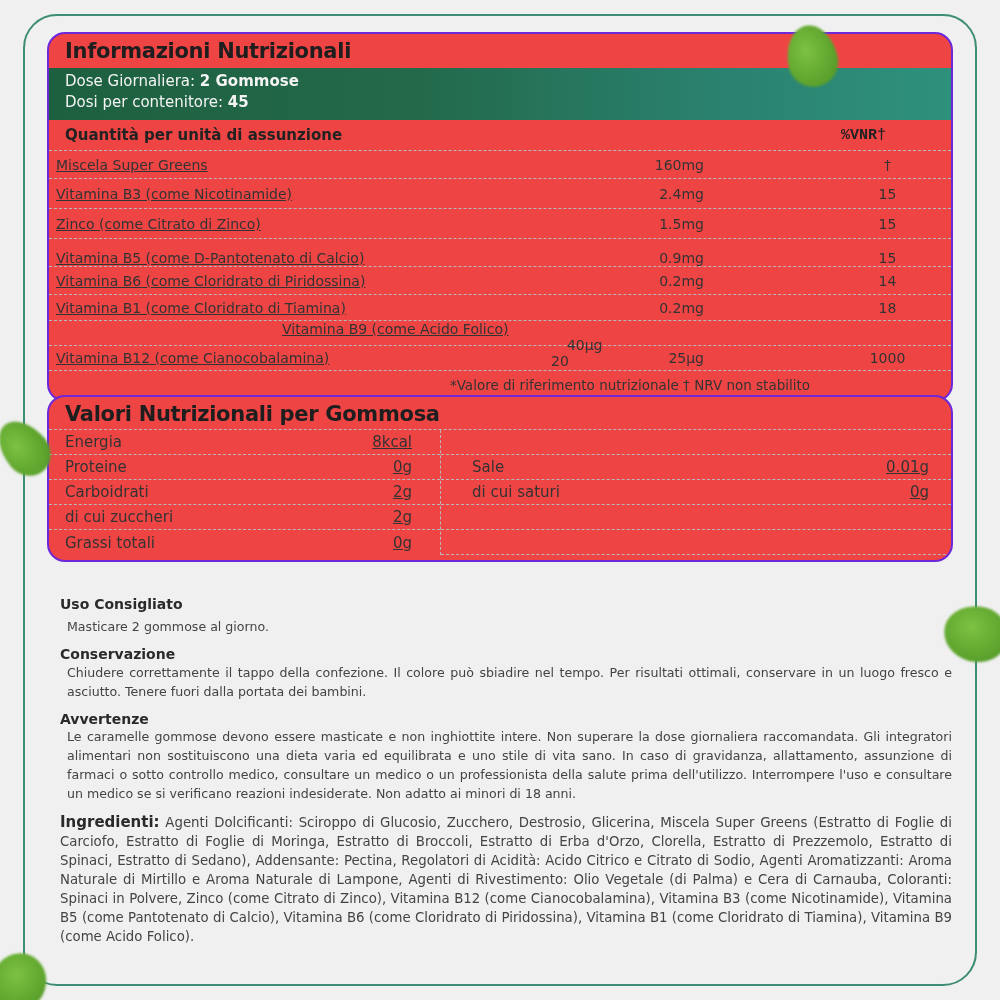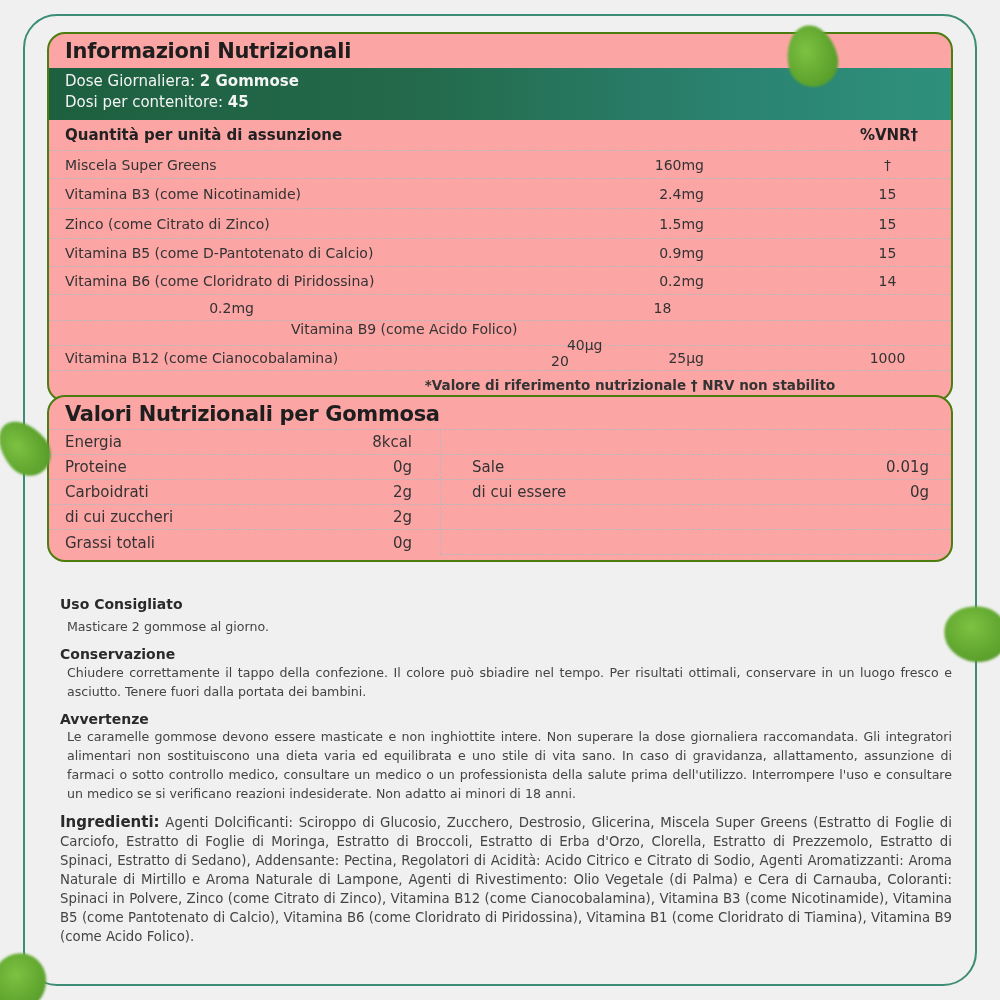--- a/index.html
+++ b/index.html
@@ -6,21 +6,21 @@
   html, body { width: 1000px; height: 1000px; background: #f0f0f0; overflow: hidden; }
   body { position: relative; font-family: "DejaVu Sans", sans-serif; color: #2a2a2a; }
 
   .outer-frame {
     position: absolute; left: 23px; top: 14px; width: 954px; height: 972px;
     border: 2px solid #3c8c76; border-radius: 34px; background: #f0f0f0;
   }
 
   
   .card {
-    position: absolute; border: 2px solid #4d7c0f; border-radius: 18px; background: #fca5a5; overflow: hidden;
+    position: absolute; border: 2px solid #6d28d9; border-radius: 18px; background: #ef4444; overflow: hidden;
   }
   .card-1 { left: 47px; top: 32px; width: 906px; height: 370px; }
   .card-2 { left: 47px; top: 395px; width: 906px; height: 167px; }
 
   .card-title {
     font-family: "DejaVu Sans", sans-serif; font-weight: bold; font-size: 21px; color: #1e1e1e;
     padding-left: 16px; letter-spacing: -0.3px;
   }
   .card-1 .card-title { height: 34px; line-height: 34px; }
   .card-2 .card-title { height: 32px; line-height: 34px; }
@@ -30,44 +30,44 @@
     background: linear-gradient(90deg, #1d6040 0%, #23694a 40%, #2a8270 75%, #2e917c 100%);
     color: #f4f4f4; font-size: 15px; line-height: 21px;
   }
   .dose-band b { font-weight: bold; }
 
   .head-row {
     display: flex; height: 31px; align-items: center; border-bottom: 1px dashed #b9b9bd;
     font-weight: bold; font-size: 15px; color: #222;
   }
   .head-row .c-name { padding-left: 16px; flex: 1; }
-  .head-row .c-vnr { width: 110px; text-align: center; padding-right: 14px; }
+  .head-row .c-vnr { width: 110px; padding-right: 14px; font-family: Liberation Mono, monospace; }
 
   .nrow {
     display: flex; align-items: center; border-bottom: 1px dashed #b9b9bd;
     font-size: 14px; color: #333;
   }
-  .nrow .c-name { padding-left: 16px; width: 450px; }
+  .nrow .c-name { padding-left: 7px; width: 450px; text-decoration: underline; }
   .nrow .c-amt { width: 205px; text-align: right; }
   .nrow .c-vnr { flex: 1; text-align: center; padding-left: 130px; padding-right: 10px; }
 
-  .footnote { text-align: center; padding-left: 260px; font-size: 13.5px; color: #333; height: 28px; line-height: 28px; font-weight: bold; }
+  .footnote { text-align: center; padding-left: 260px; font-size: 13.5px; color: #333; height: 28px; line-height: 28px; }
 
   
   .vgrid { display: flex; border-top: 1px dashed #b9b9bd; }
   .vcol-left { width: 392px; border-right: 1px dashed #b9b9bd; }
   .vcol-right { flex: 1; }
   .vrow {
     display: flex; height: 25px; align-items: center; border-bottom: 1px dashed #b9b9bd;
     font-size: 15px; color: #333;
   }
   .vrow:last-child { border-bottom: none; }
   .vcol-right .vrow:last-child { border-bottom: 1px dashed #b9b9bd; }
   .vrow .vl { padding-left: 16px; flex: 1; }
-  .vrow .vv { padding-right: 28px; text-align: right; }
+  .vrow .vv { padding-right: 28px; text-align: right; text-decoration: underline; }
   .vcol-right .vrow .vl { padding-left: 31px; }
   .vcol-right .vrow .vv { padding-right: 22px; }
 
   
   .sections { position: absolute; left: 60px; top: 596px; width: 892px; }
   .sec-title { font-weight: bold; font-size: 14px; color: #2a2a2a; }
   .sec-body { font-size: 12.6px; color: #444; line-height: 19px; text-align: justify; margin-left: 7px; }
   .sec { margin-bottom: 10px; }
   .sec-uso .sec-title { margin-bottom: 5px; }
   .sec-cons { margin-top: 6px; }
@@ -111,31 +111,32 @@
       <div class="nrow" style="height: 30px; justify-content: space-between;">
         <span class="c-name">Vitamina B3 (come Nicotinamide)</span>
         <span class="c-amt">2.4mg</span>
         <span class="c-vnr">15</span>
       </div>
       <div class="nrow" style="height: 30px;">
         <span class="c-name">Zinco (come Citrato di Zinco)</span>
         <span class="c-amt">1.5mg</span>
         <span class="c-vnr">15</span>
       </div>
-      <div class="nrow" style="height: 28px;">
+      <div class="nrow" style="height: 28px; align-items: flex-end;">
         <span class="c-name">Vitamina B5 (come D-Pantotenato di Calcio)</span>
         <span class="c-amt">0.9mg</span>
         <span class="c-vnr">15</span>
       </div>
       <div class="nrow" style="height: 28px;">
         <span class="c-name">Vitamina B6 (come Cloridrato di Piridossina)</span>
         <span class="c-amt">0.2mg</span>
         <span class="c-vnr">14</span>
       </div>
       <div class="nrow" style="height: 26px;">
+        <span class="c-name">Vitamina B1 (come Cloridrato di Tiamina)</span>
         <span class="c-amt">0.2mg</span>
         <span class="c-vnr">18</span>
       </div>
       <div class="nrow" style="height: 25px; flex-direction: column;">
         <span class="c-name">Vitamina B9 (come Acido Folico)</span>
         <span class="c-amt">40µg</span>
         <span class="c-vnr">20</span>
       </div>
       <div class="nrow" style="height: 25px;">
         <span class="c-name">Vitamina B12 (come Cianocobalamina)</span>
@@ -174,21 +175,21 @@
     <div class="vcol-right" id="vcol-right">
         <div class="vrow">
           <span class="vl"></span>
           <span class="vv"></span>
         </div>
         <div class="vrow">
           <span class="vl">Sale</span>
           <span class="vv">0.01g</span>
         </div>
         <div class="vrow">
-          <span class="vl">di cui essere</span>
+          <span class="vl">di cui saturi</span>
           <span class="vv">0g</span>
         </div>
         <div class="vrow">
           <span class="vl"></span>
           <span class="vv"></span>
         </div>
         <div class="vrow">
           <span class="vl"></span>
           <span class="vv"></span>
         </div>

